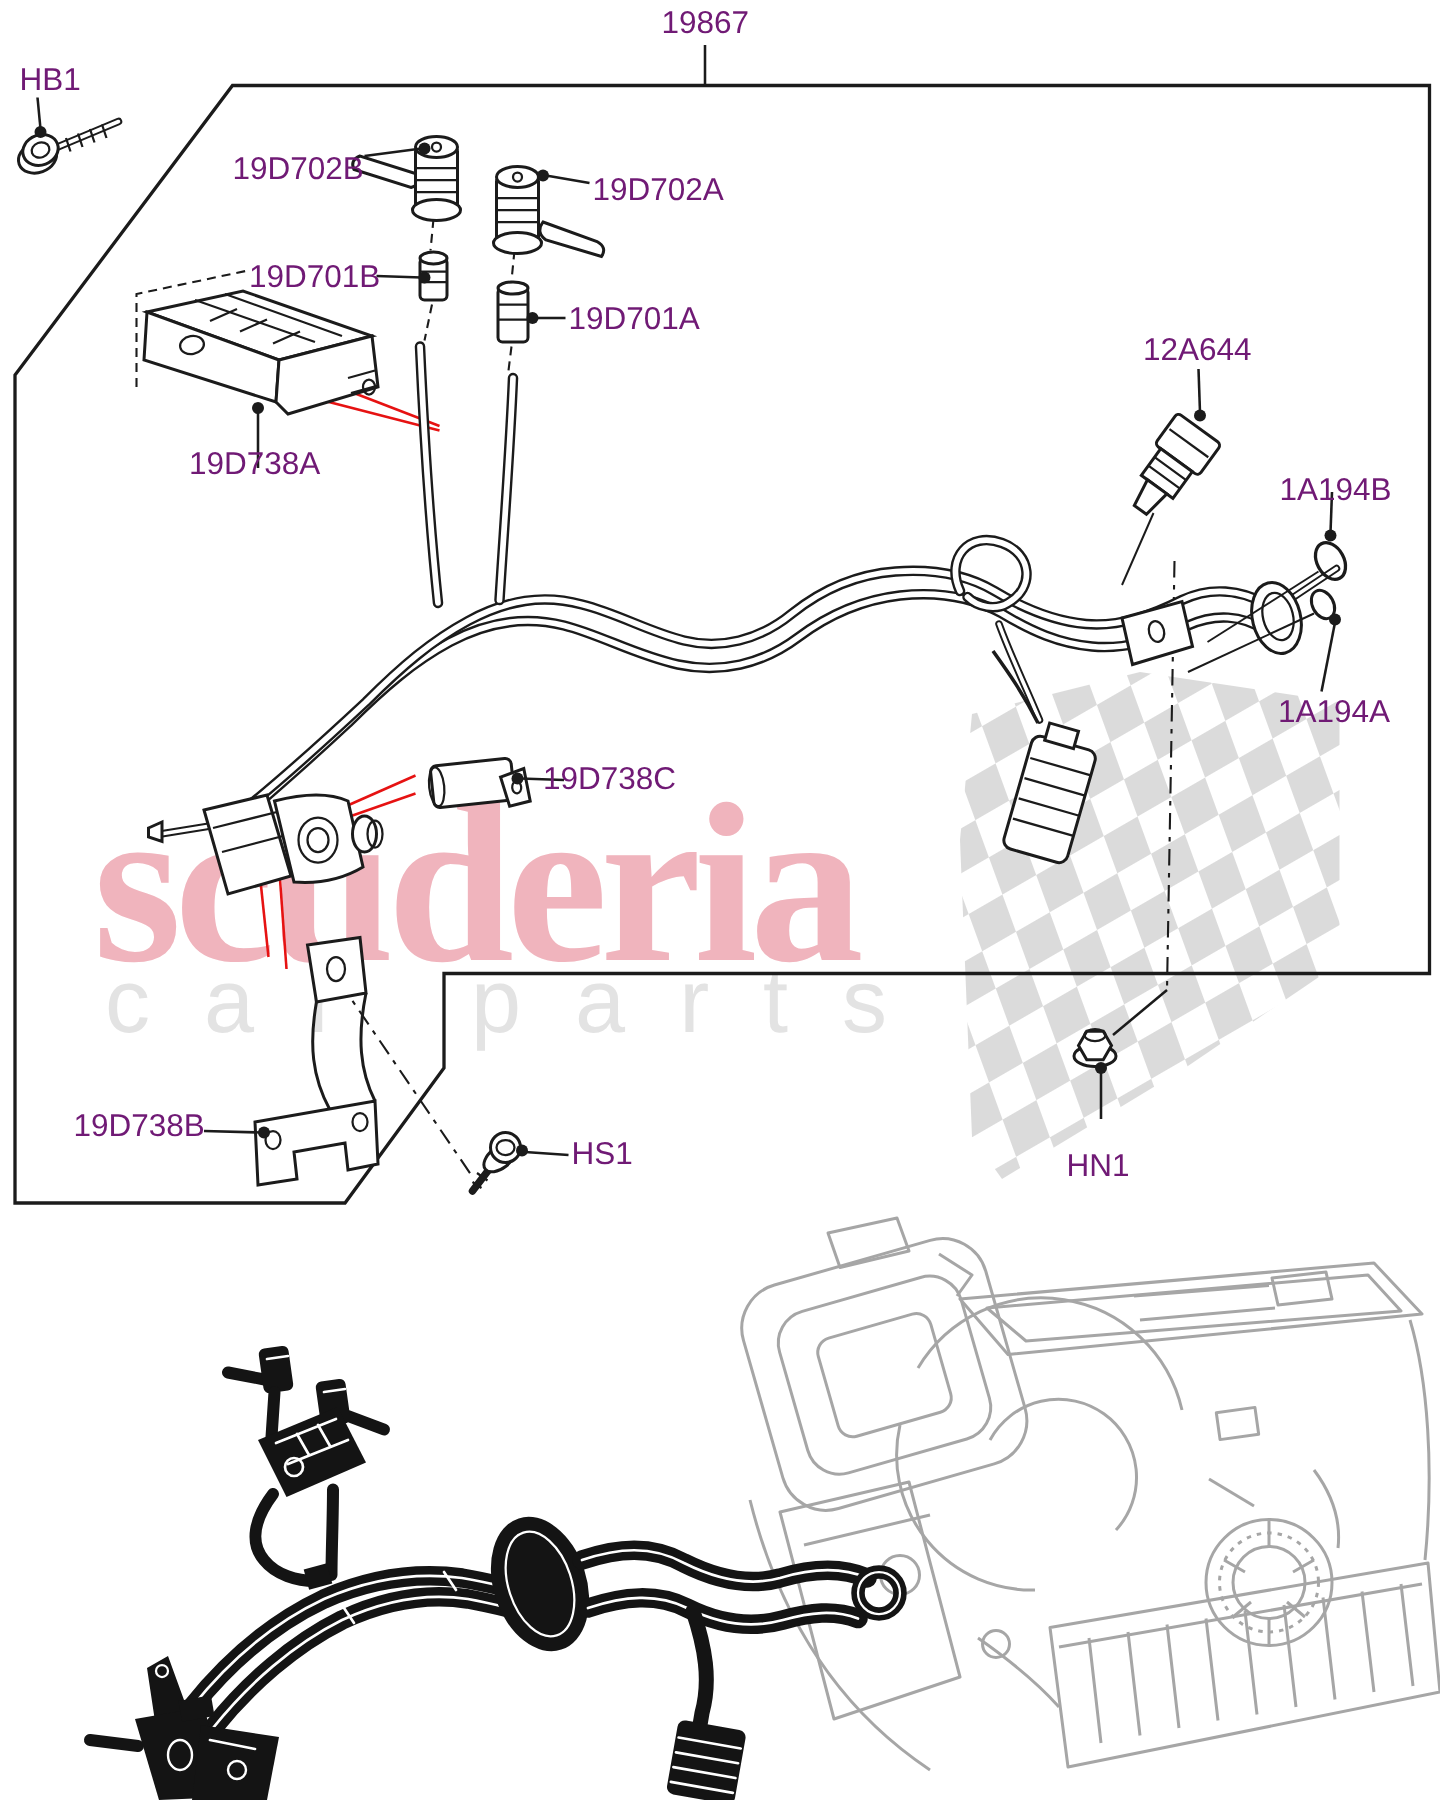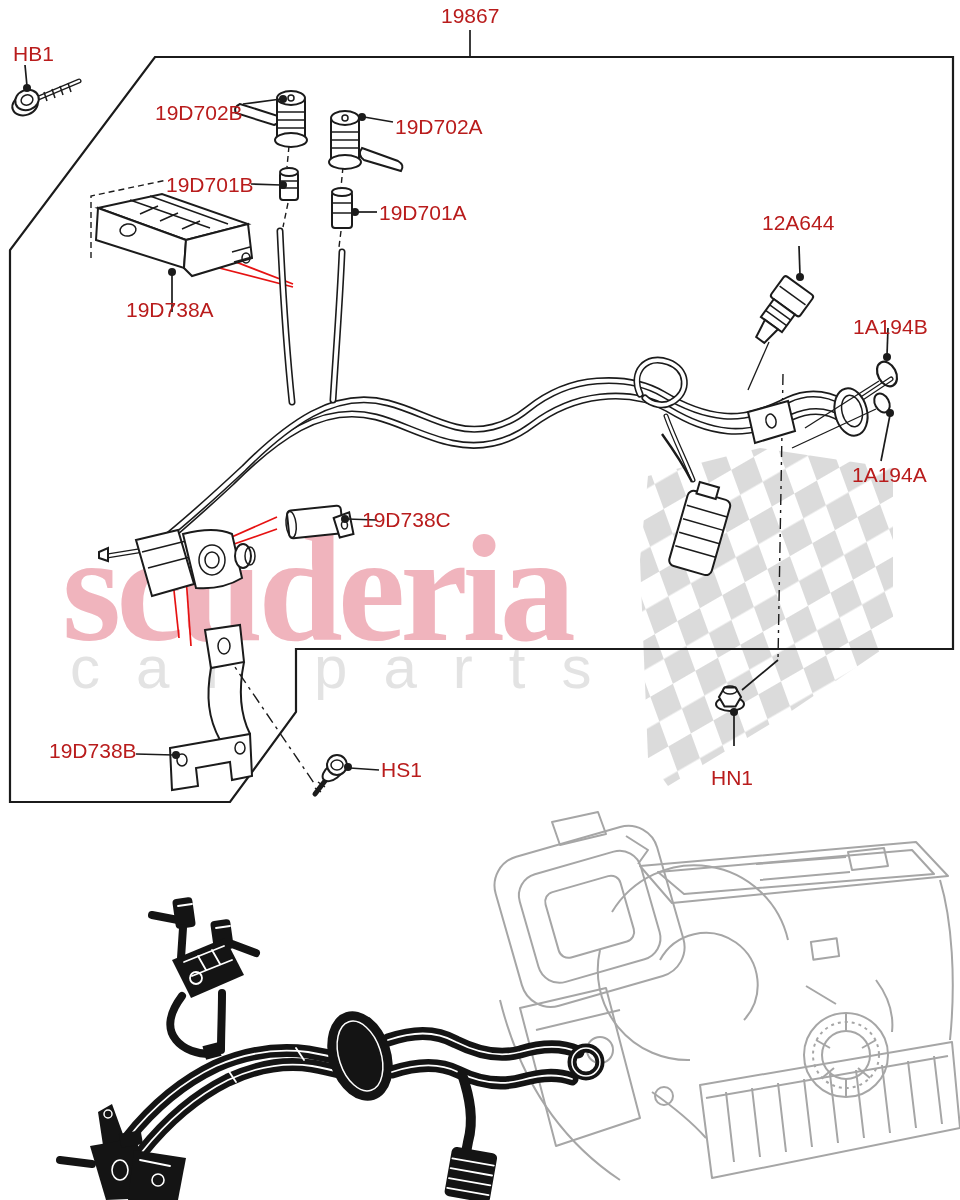--- a/index.html
+++ b/index.html
@@ -1,19 +1,19 @@
 <!DOCTYPE html>
 <html><head>
 <meta charset="utf-8">
 <style>
   html,body{margin:0;padding:0;background:#ffffff;}
   #stage{position:relative;width:960px;height:1200px;background:#ffffff;overflow:hidden;
          font-family:"Liberation Sans", sans-serif;}
   #stage svg{position:absolute;left:0;top:0;}
-  .lbl{position:absolute;font-size:21px;line-height:22px;color:#b91c1c;white-space:nowrap;
+  .lbl{position:absolute;font-size:21px;line-height:22px;color:#701a75;white-space:nowrap;
        font-family:"Liberation Sans", sans-serif;cursor:pointer;}
   .wm-title{font-family:"Liberation Serif", serif;font-weight:bold;}
   .wm-sub{font-family:"Liberation Sans", sans-serif;}
   
   .tb{fill:none;stroke:#1b1b1b;stroke-width:7;stroke-linecap:round;}
   .tw{fill:none;stroke:#ffffff;stroke-width:3.8;stroke-linecap:round;}
   .tb5{fill:none;stroke:#1b1b1b;stroke-width:5;stroke-linecap:round;}
   .tw5{fill:none;stroke:#ffffff;stroke-width:2.4;stroke-linecap:round;}
   .ol{fill:#ffffff;stroke:#1b1b1b;stroke-width:2;}
   .ol15{fill:none;stroke:#1b1b1b;stroke-width:1.5;}
@@ -342,21 +342,21 @@
     <path class="kw" d="M 296,1048 L 304,1060 M 228,1070 L 236,1082"></path>
   </g>
 </svg>
 
   <div class="lbl" style="left:441px;top:5px">19867</div>
   <div class="lbl" style="left:13px;top:43px">HB1</div>
   <div class="lbl" style="left:155px;top:102px">19D702B</div>
   <div class="lbl" style="left:166px;top:174px">19D701B</div>
   <div class="lbl" style="left:395px;top:116px">19D702A</div>
   <div class="lbl" style="left:379px;top:202px">19D701A</div>
-  <div class="lbl" style="left:762px;top:212px">12A644</div>
+  <div class="lbl" style="left:762px;top:223px">12A644</div>
   <div class="lbl" style="left:853px;top:316px">1A194B</div>
   <div class="lbl" style="left:852px;top:464px">1A194A</div>
   <div class="lbl" style="left:126px;top:299px">19D738A</div>
   <div class="lbl" style="left:362px;top:509px">19D738C</div>
   <div class="lbl" style="left:49px;top:740px">19D738B</div>
   <div class="lbl" style="left:381px;top:759px">HS1</div>
   <div class="lbl" style="left:711px;top:767px">HN1</div>
 </div>
 
 </body></html>

